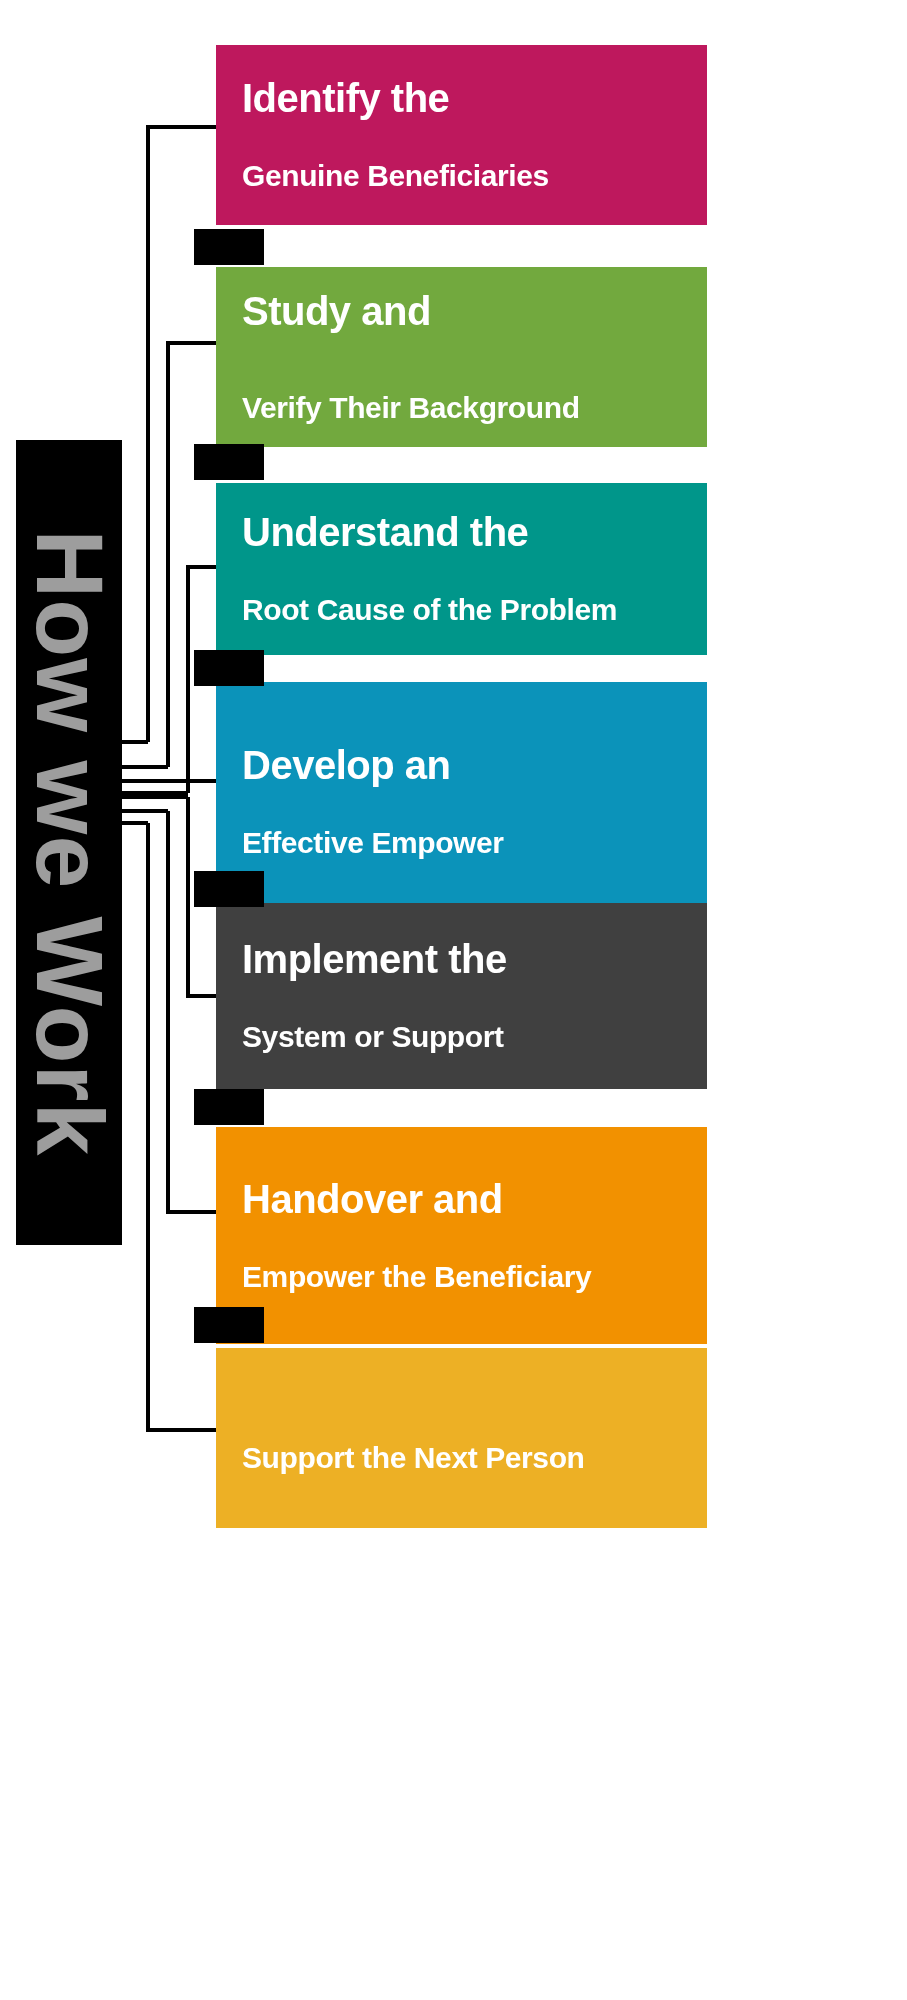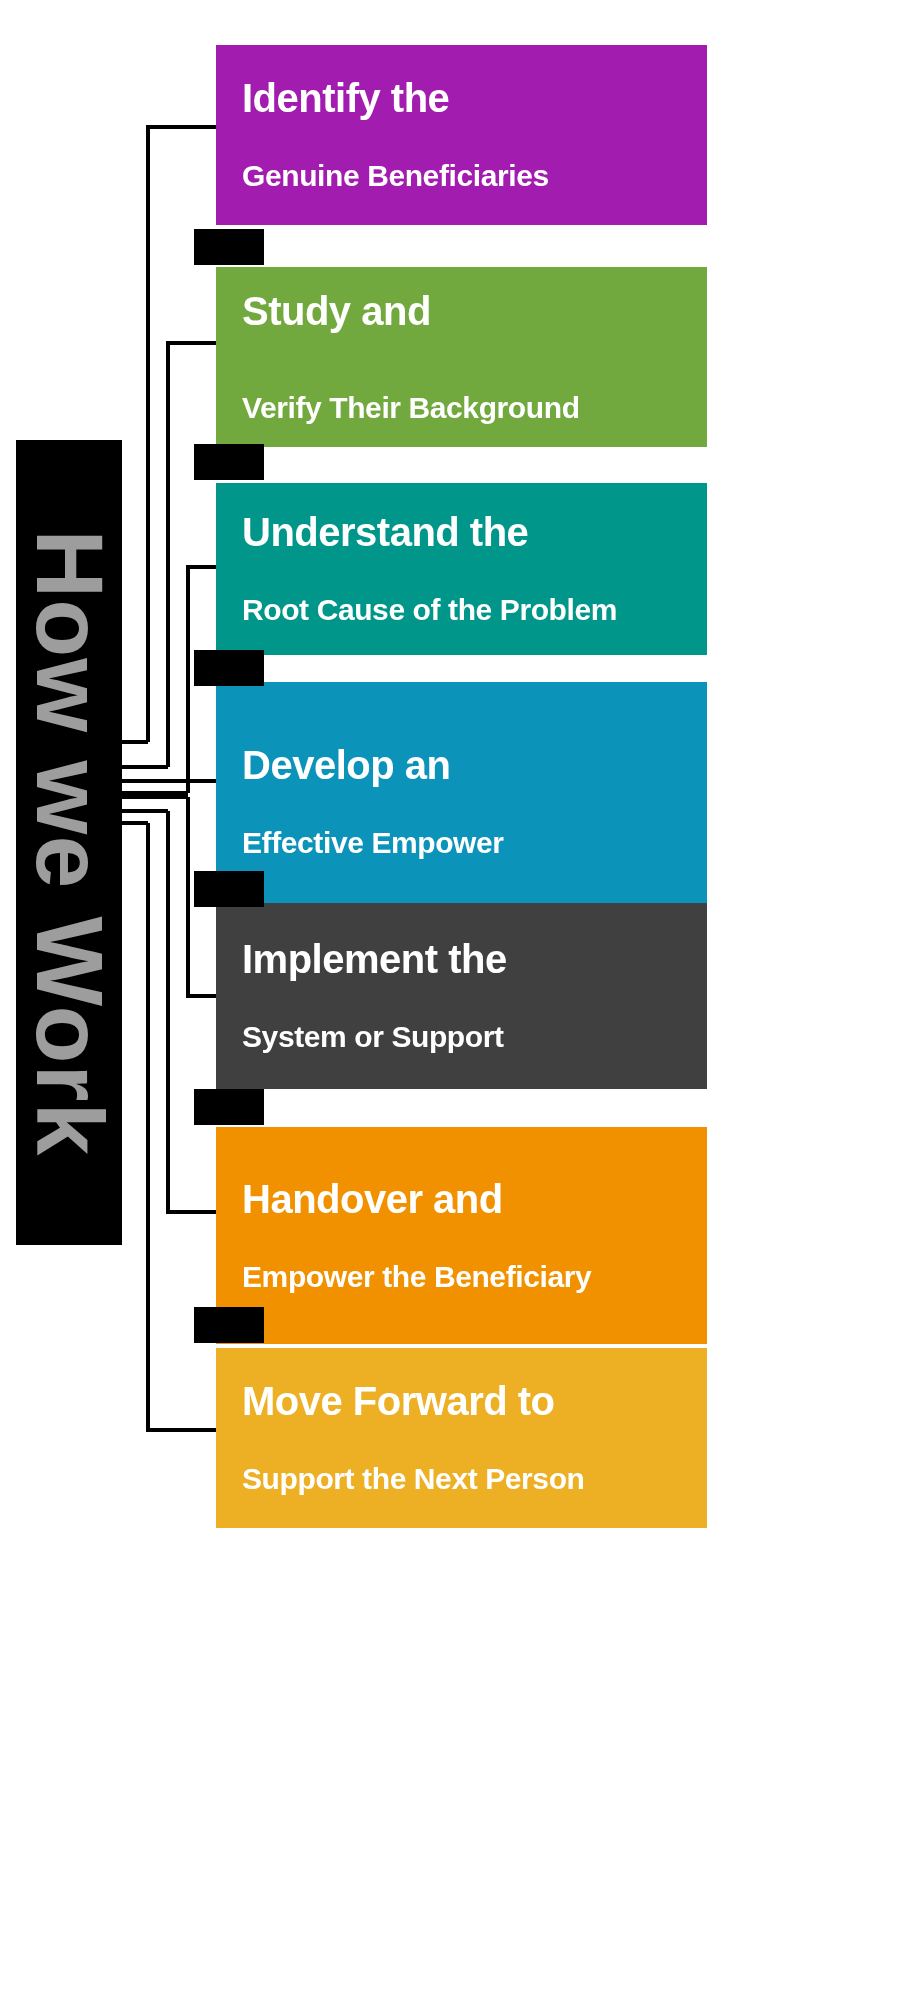--- a/index.html
+++ b/index.html
@@ -122,21 +122,21 @@
       <path d="M 188 797 L 118 797"></path>
       <path d="M 168 811 L 118 811"></path>
       <path d="M 148 823 L 118 823"></path>
     </g>
   </svg>
 
   <div class="title-block" style="background: rgb(0, 0, 0);">
     <div class="title-text" style="color: rgb(157, 157, 157);">How we Work</div>
   </div>
 
-  <div class="step-bar" id="bar-0" style="top: 45px; height: 180px; background: #a21caf;">
+  <div class="step-bar" id="bar-0" style="top: 45px; height: 180px; background: #be185d;">
     <div class="step-title">Identify the</div>
     <div class="step-sub">Genuine Beneficiaries</div>
   </div>
   <div class="step-bar" id="bar-1" style="top: 267px; height: 180px; background: rgb(114, 169, 62); gap: 19px;">
     <div class="step-title">Study and</div>
     <div class="step-sub">Verify Their Background</div>
   </div>
   <div class="step-bar" id="bar-2" style="top: 483px; height: 172px; background: rgb(0, 150, 138);">
     <div class="step-title">Understand the</div>
     <div class="step-sub">Root Cause of the Problem</div>
@@ -147,21 +147,20 @@
   </div>
   <div class="step-bar" id="bar-4" style="top: 903px; height: 186px; background: #404040;">
     <div class="step-title">Implement the</div>
     <div class="step-sub">System or Support</div>
   </div>
   <div class="step-bar" id="bar-5" style="top: 1127px; height: 217px; background: rgb(242, 145, 0);">
     <div class="step-title">Handover and</div>
     <div class="step-sub">Empower the Beneficiary</div>
   </div>
   <div class="step-bar" id="bar-6" style="top: 1348px; height: 180px; background: rgb(237, 176, 37);">
-    <div class="step-title">Move Forward to</div>
     <div class="step-sub">Support the Next Person</div>
   </div>
 
   <div class="notch" id="notch-0" style="top: 229px; background: rgb(0, 0, 0);"></div>
   <div class="notch" id="notch-1" style="top: 444px; background: rgb(0, 0, 0);"></div>
   <div class="notch" id="notch-2" style="top: 650px; background: rgb(0, 0, 0);"></div>
   <div class="notch" id="notch-3" style="top: 871px; background: rgb(0, 0, 0);"></div>
   <div class="notch" id="notch-4" style="top: 1089px; background: rgb(0, 0, 0);"></div>
   <div class="notch" id="notch-5" style="top: 1307px; background: rgb(0, 0, 0);"></div>
 

